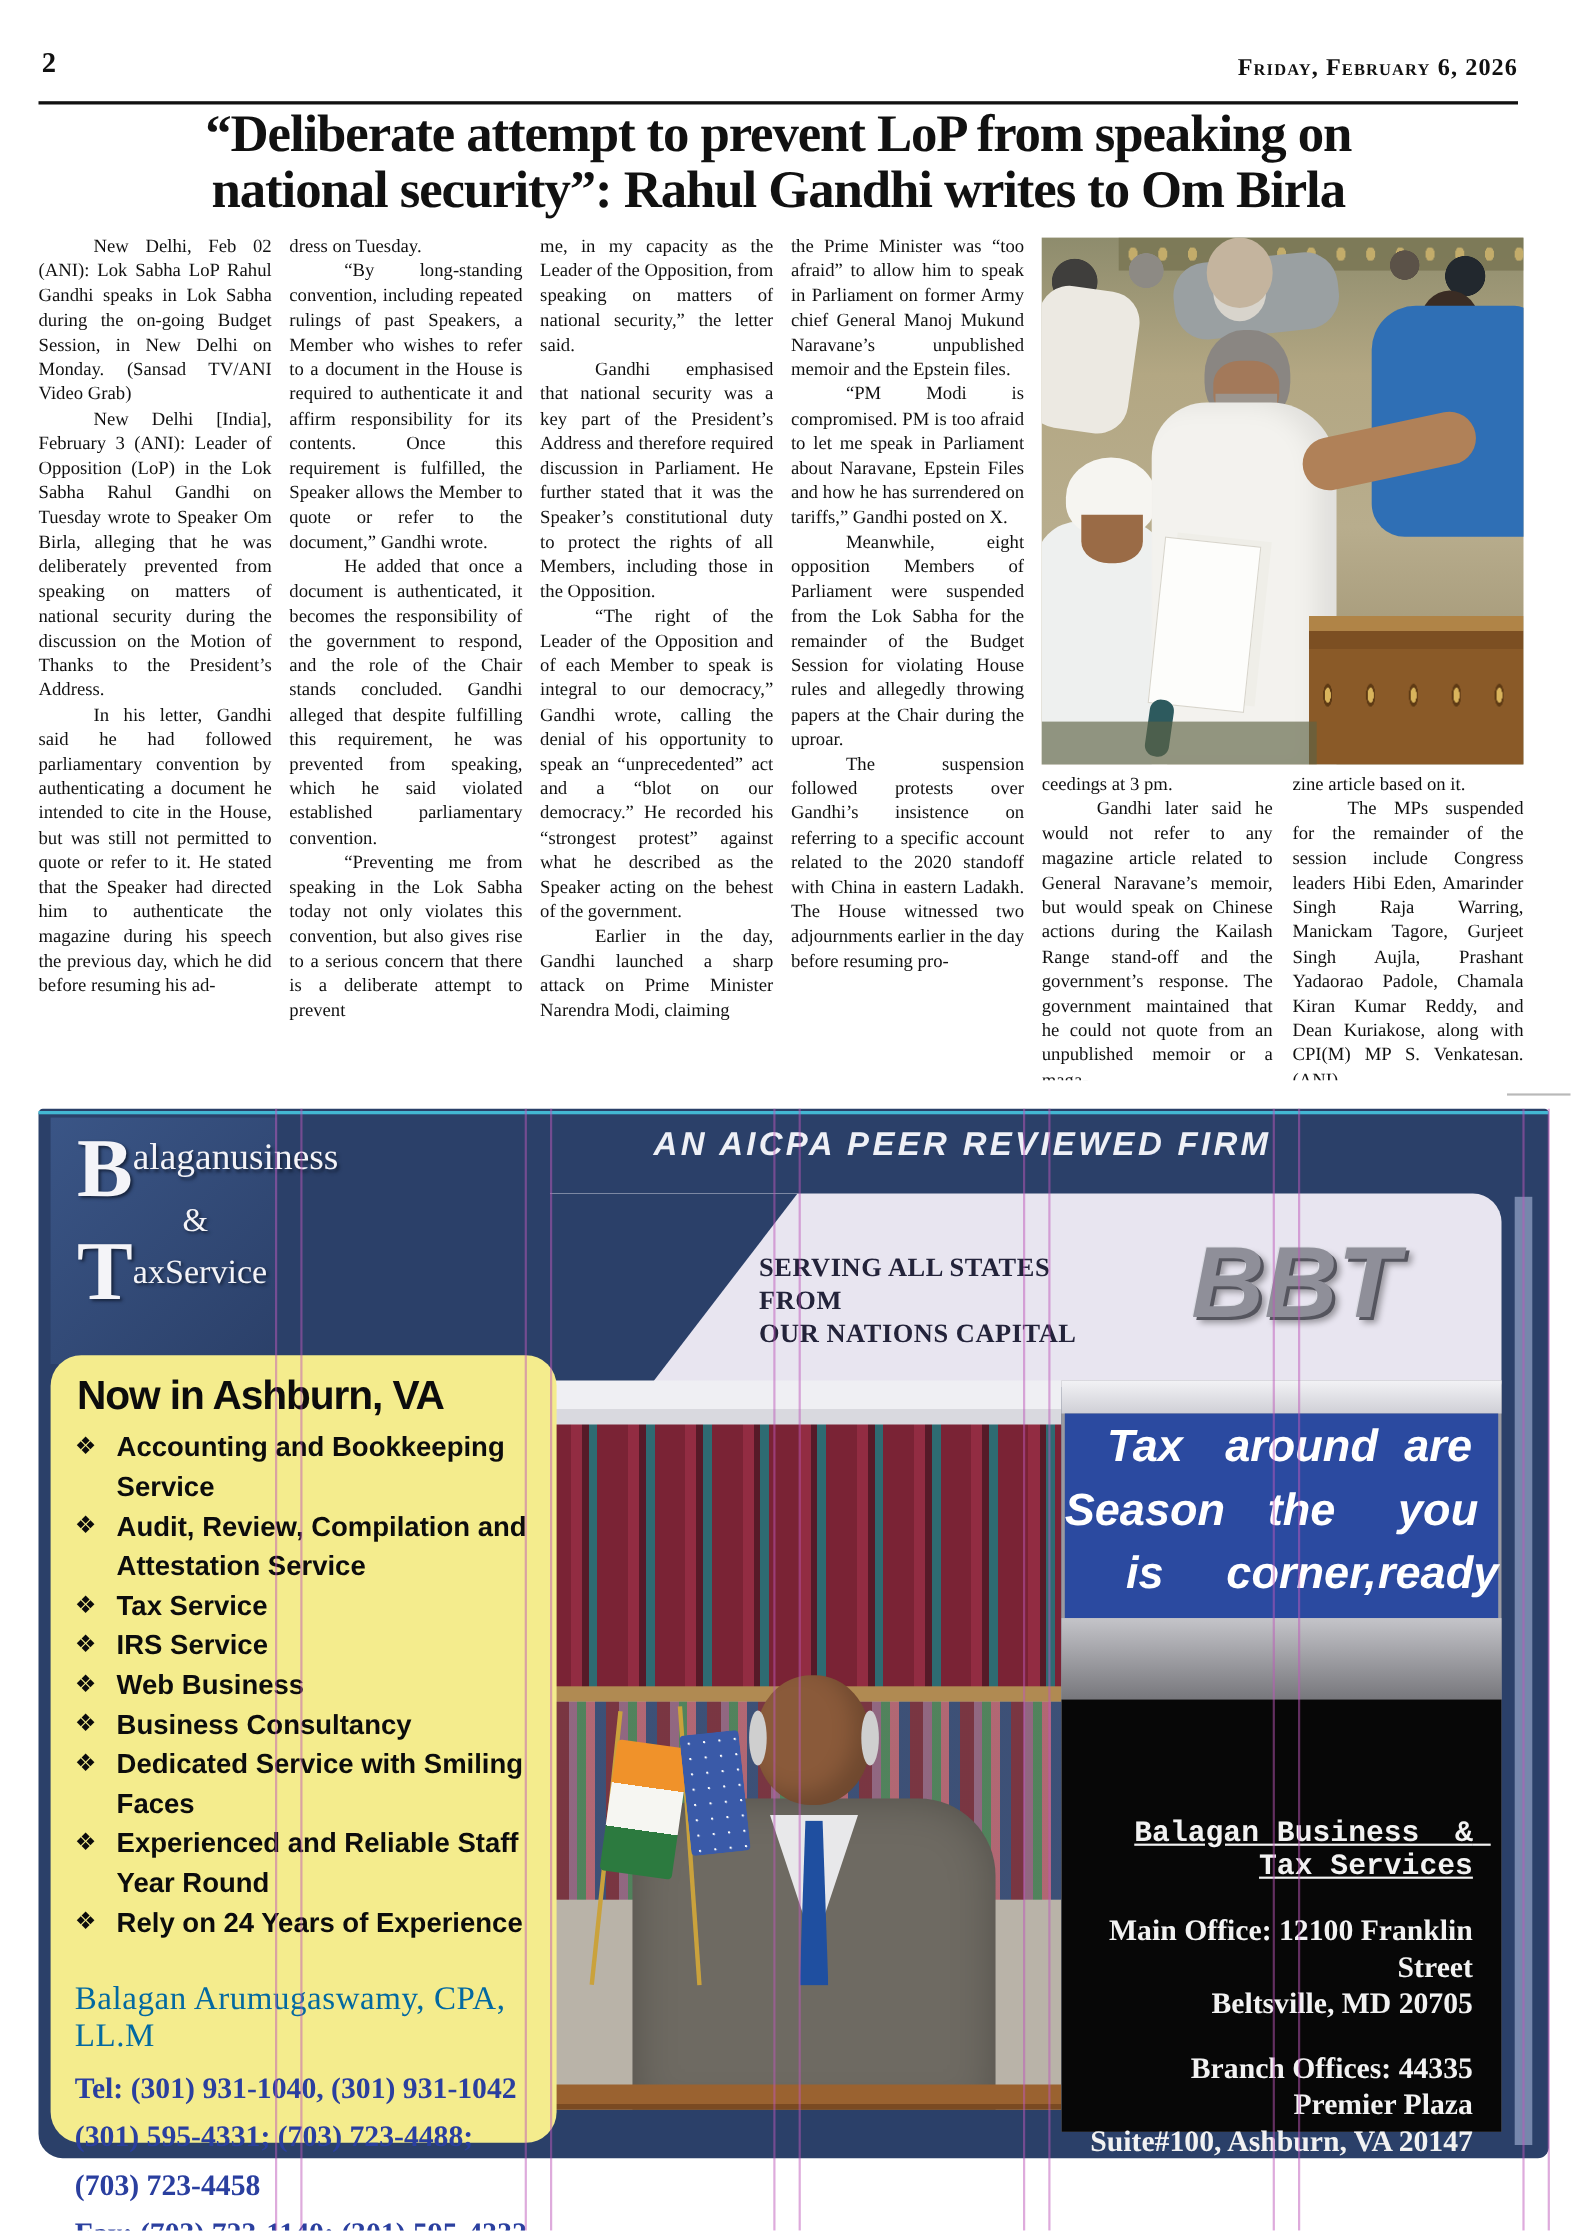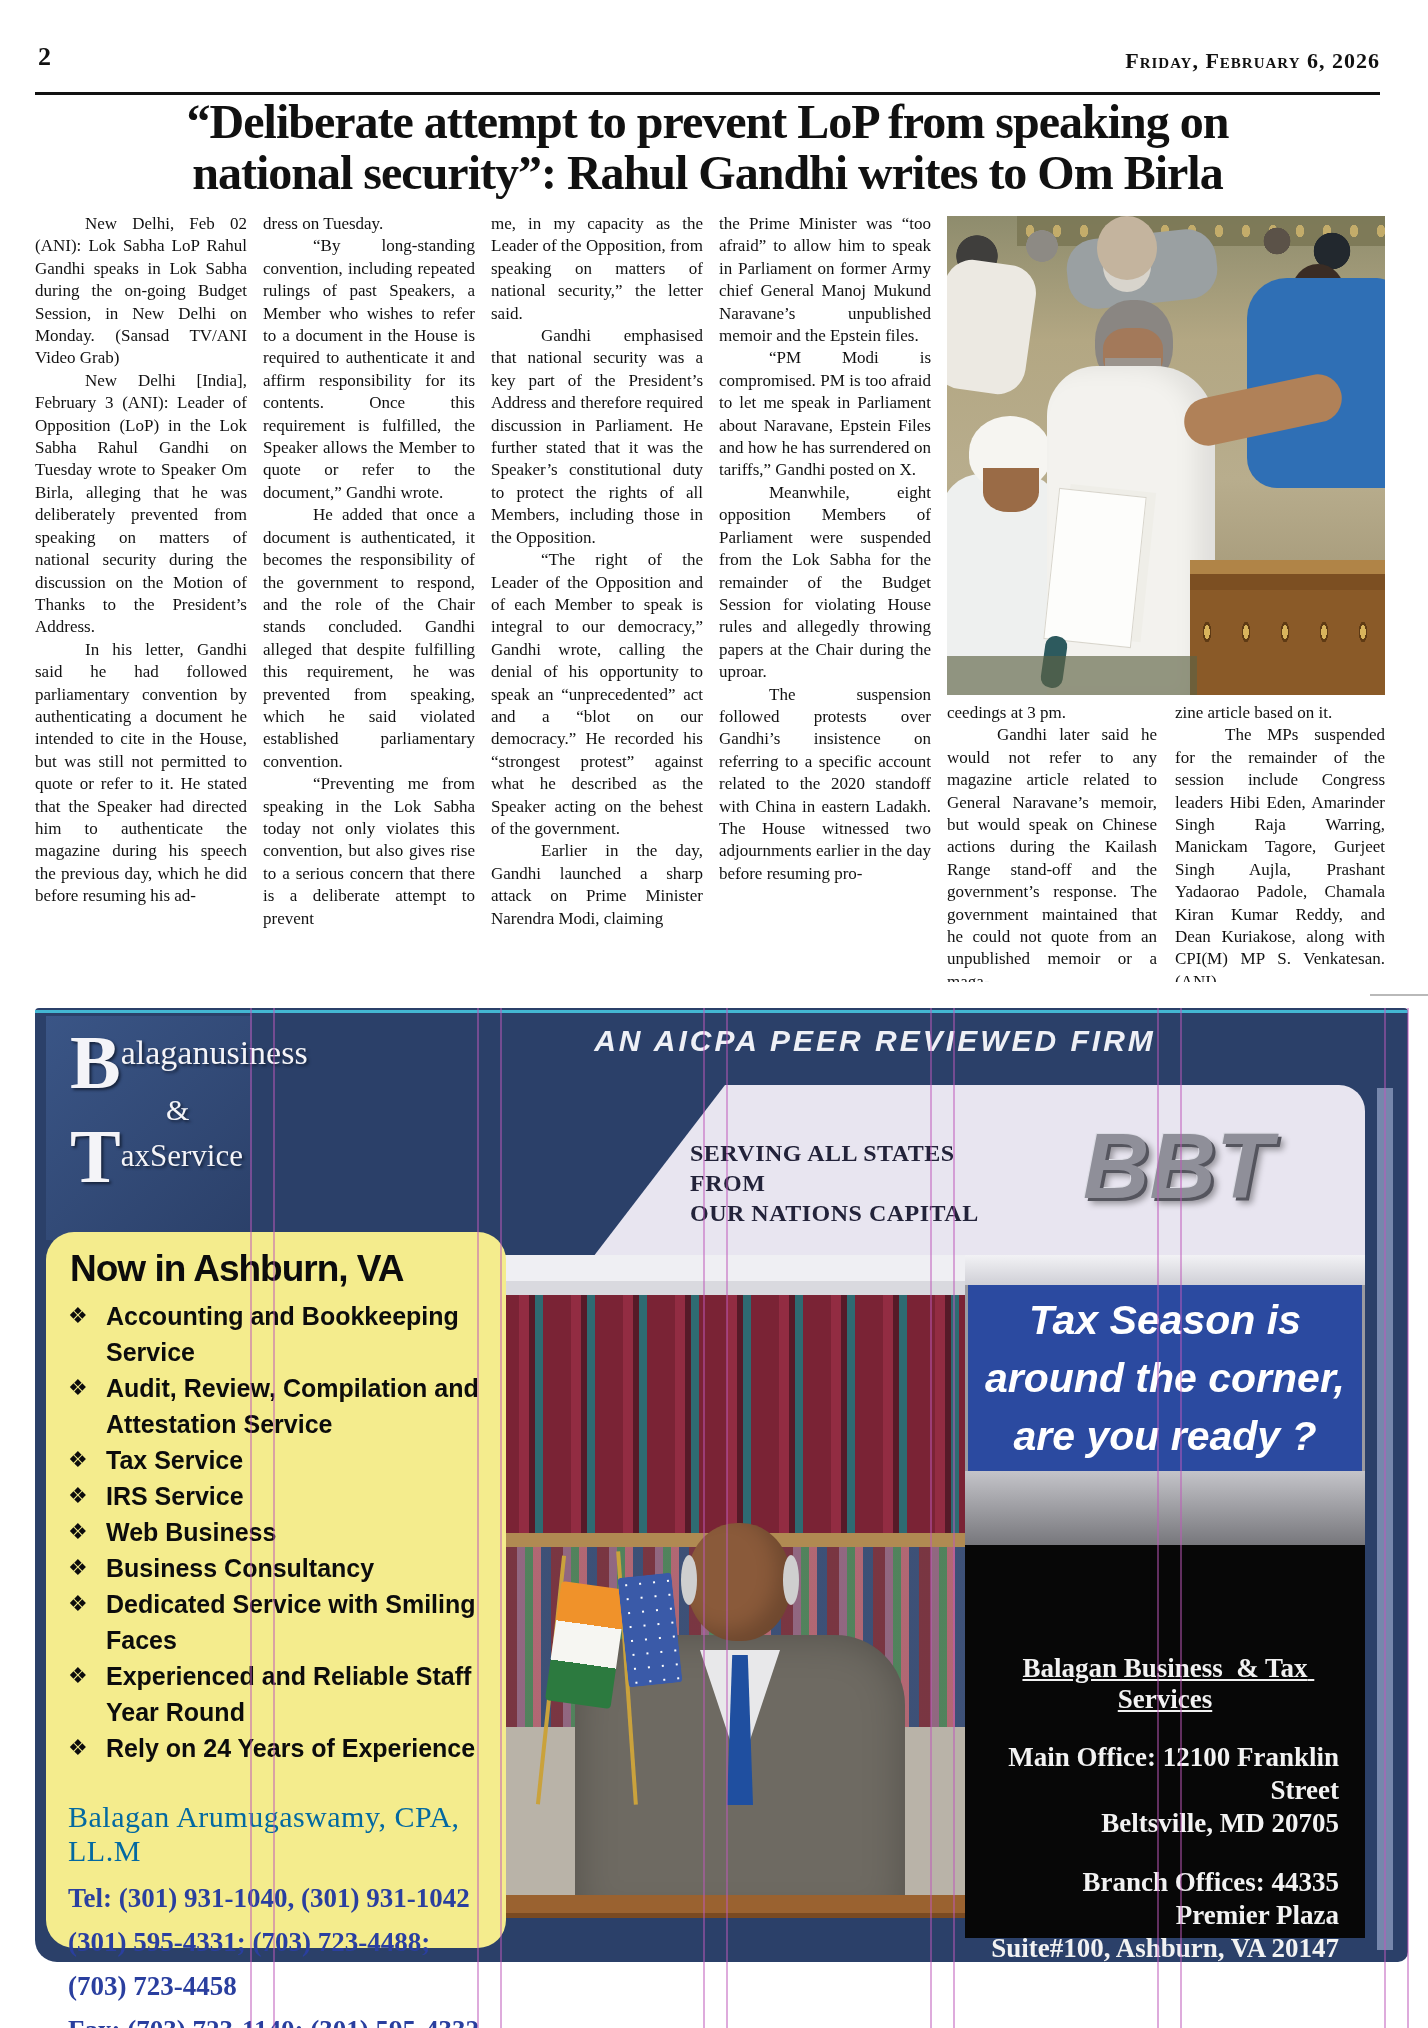--- a/index.html
+++ b/index.html
@@ -125,29 +125,29 @@
   .p2-flag-india{position:absolute;left:48px;top:330px;width:66px;height:120px;transform:rotate(8deg);
       background:linear-gradient(180deg,#f0922a 0 33%,#f6f6f2 33% 66%,#2c7a3f 66% 100%);border-radius:4px;}
   .p2-flag-blue{position:absolute;left:118px;top:320px;width:54px;height:110px;transform:rotate(-6deg);
       background:#3a5aa8;background-image:radial-gradient(circle 2px at 8px 8px,#fff 0 60%,transparent 62%);
       background-size:14px 14px;border-radius:4px;}
   
   #ad-rightcol{position:absolute;left:930px;top:247px;width:400px;height:683px;background:#9a9aa0;}
   .rc-topgrad{position:absolute;left:0;top:0;width:100%;height:30px;
       background:linear-gradient(180deg,#f2f2f5,#cfcfd6);}
   #ad-taxbox{position:absolute;left:3px;top:30px;width:394px;height:186px;background:#2b4aa0;
-      display:flex;flex-direction:column;justify-content:center;text-align:center;
+      display:flex;flex-direction:row;justify-content:center;text-align:center;
       font-family:"Liberation Sans",sans-serif;font-style:italic;font-weight:bold;
       font-size:41px;line-height:58px;color:#ffffff;}
   .rc-midgrad{position:absolute;left:0;top:216px;width:100%;height:74px;
       background:linear-gradient(180deg,#c4c4c9,#77777c);}
   #ad-blackbox{position:absolute;left:0;top:290px;width:400px;height:393px;background:#070707;
       color:#f2f2f2;box-sizing:border-box;padding:108px 26px 0 26px;}
-  #ad-office-title{font-family:Liberation Serif, serif;font-weight:bold;font-size:27px;
-      text-decoration:underline;text-align:center;white-space:pre-wrap;}
+  #ad-office-title{font-family:Liberation Mono, monospace;font-weight:bold;font-size:27px;
+      text-decoration:underline;text-align:right;white-space:pre-wrap;}
   .office-lines{font-weight:bold;font-size:27px;line-height:33px;text-align:right;margin-top:26px;}
   .office-gap{height:26px;}
   
   .scanline{position:absolute;top:1008px;width:2px;height:1020px;background:rgba(190,88,185,.5);z-index:40;}
   
   #artifact-line{position:absolute;left:1370px;top:994px;width:58px;height:2px;background:#b9b9b9;}
 </style>
 </head>
 <body>
 

